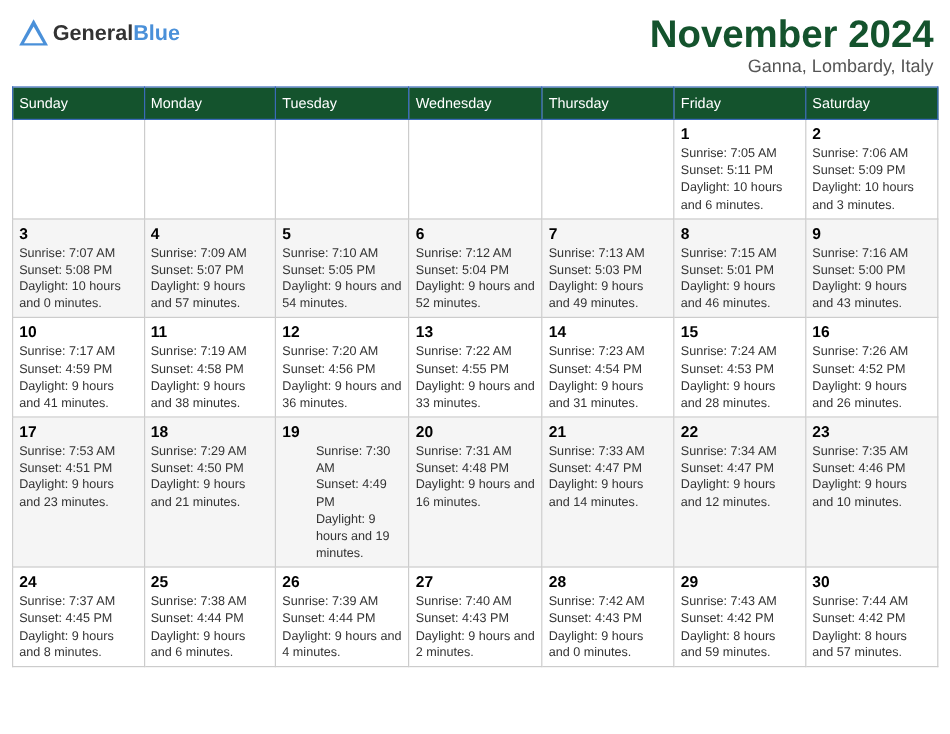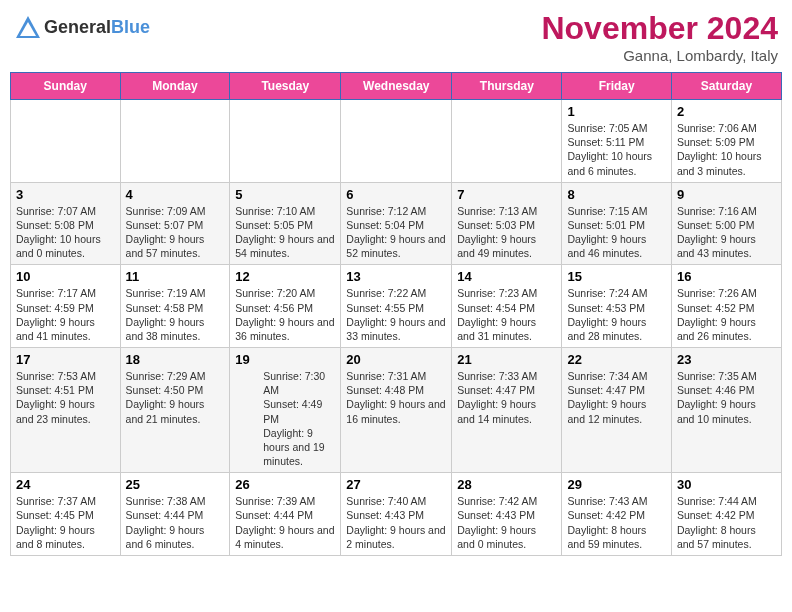--- a/index.html
+++ b/index.html
@@ -40,38 +40,38 @@
       width: 28px;
       height: 28px;
       margin-right: 2px;
     }
     .title-block {
       text-align: right;
     }
     .month-title {
       font-size: 32px;
       font-weight: bold;
-      color: #be185d;
+      color: #14532d;
     }
     .location {
       font-size: 15px;
       color: #555;
     }
     .calendar {
       width: 100%;
       border-collapse: collapse;
       font-size: 11px;
     }
     .calendar th {
-      background-color: #ec4899;
+      background-color: #14532d;
       color: #fff;
-      text-align: center;
+      text-align: left;
       padding: 6px 5px;
       font-size: 12px;
-      font-weight: bold;
+      font-weight: normal;
       border: 1px solid #3a6ab8;
     }
     .calendar td {
       border: 1px solid #ccc;
       vertical-align: top;
       padding: 4px 5px;
       width: 113px;
       min-height: 80px;
       background: #fff;
     }

